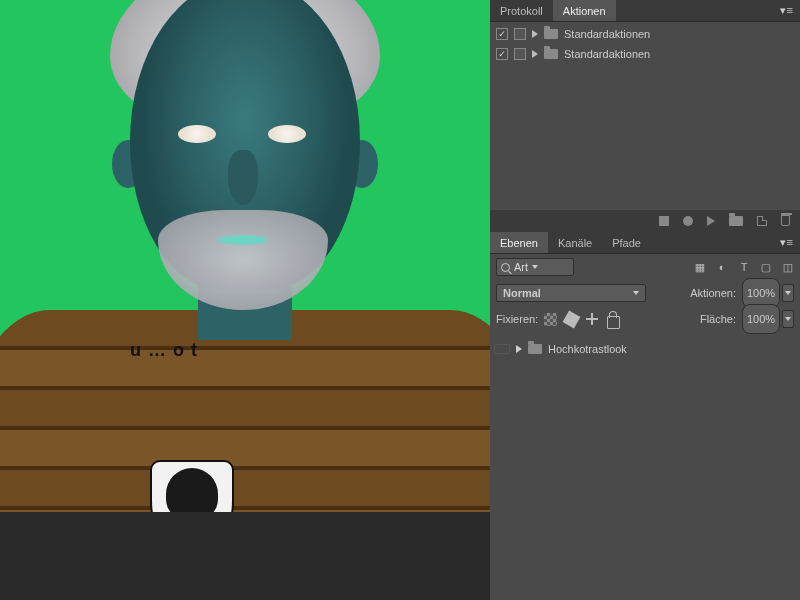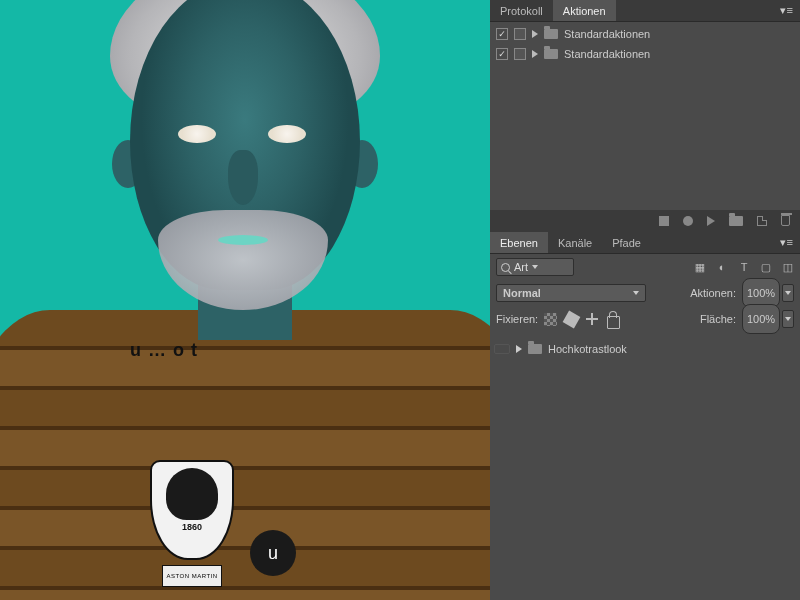--- a/index.html
+++ b/index.html
@@ -1,17 +1,17 @@
 <!DOCTYPE html>
 <html><head>
 <meta charset="utf-8">
 <style>
   * { box-sizing: border-box; margin: 0; padding: 0; font-family: "Helvetica Neue", Arial, sans-serif; }
   body { width: 800px; height: 600px; background: #2a2a2a; overflow: hidden; display: flex; }
-  .canvas { width: 490px; height: 600px; background: #14b8a6; position: relative; overflow: hidden; }
+  .canvas { width: 490px; height: 512px; background: #22c55e; position: relative; overflow: hidden; }
   .portrait { position: absolute; inset: 0; }
   .head { position: absolute; left: 130px; top: -20px; width: 230px; height: 310px; background: radial-gradient(ellipse 45% 55% at 50% 45%, #3a7a7e 0%, #2d6266 55%, #1f4a4e 100%); border-radius: 48% 48% 40% 40% / 52% 52% 48% 48%; }
   .hair { position: absolute; left: 110px; top: -40px; width: 270px; height: 160px; background: radial-gradient(ellipse at 50% 60%, #e5e5e5 0%, #b5b5b8 60%, #8a8a90 100%); border-radius: 50% 50% 30% 30% / 60% 60% 40% 40%; }
   .ear { position: absolute; width: 32px; height: 48px; background: #2d6266; border-radius: 50%; top: 140px; }
   .ear.l { left: 112px; } .ear.r { left: 346px; }
   .eye { position: absolute; width: 38px; height: 18px; background: radial-gradient(circle at 50% 50%, #f8f4ee 0%, #e8e0d0 70%); border-radius: 50%; top: 125px; }
   .eye.l { left: 178px; } .eye.r { left: 268px; }
   .nose { position: absolute; left: 228px; top: 150px; width: 30px; height: 55px; background: #2a5a5e; border-radius: 40% 40% 50% 50%; }
   .beard { position: absolute; left: 158px; top: 210px; width: 170px; height: 100px; background: radial-gradient(ellipse, #cfcfd4 0%, #a5a5ac 80%); border-radius: 40% 40% 50% 50% / 30% 30% 70% 70%; opacity: .9; }
   .mouth { position: absolute; left: 218px; top: 235px; width: 50px; height: 10px; background: #6dd4c4; border-radius: 50%; }

